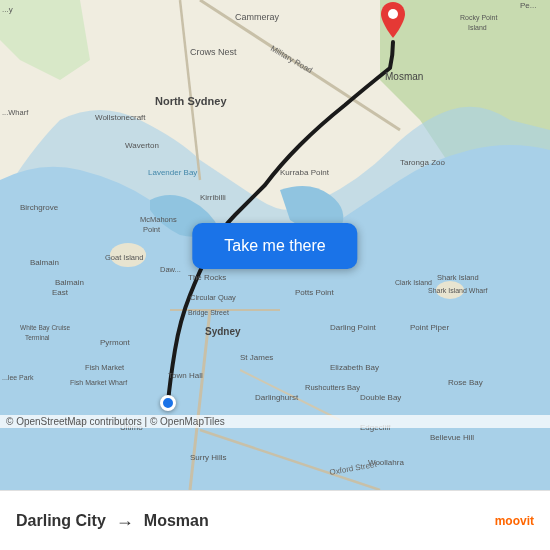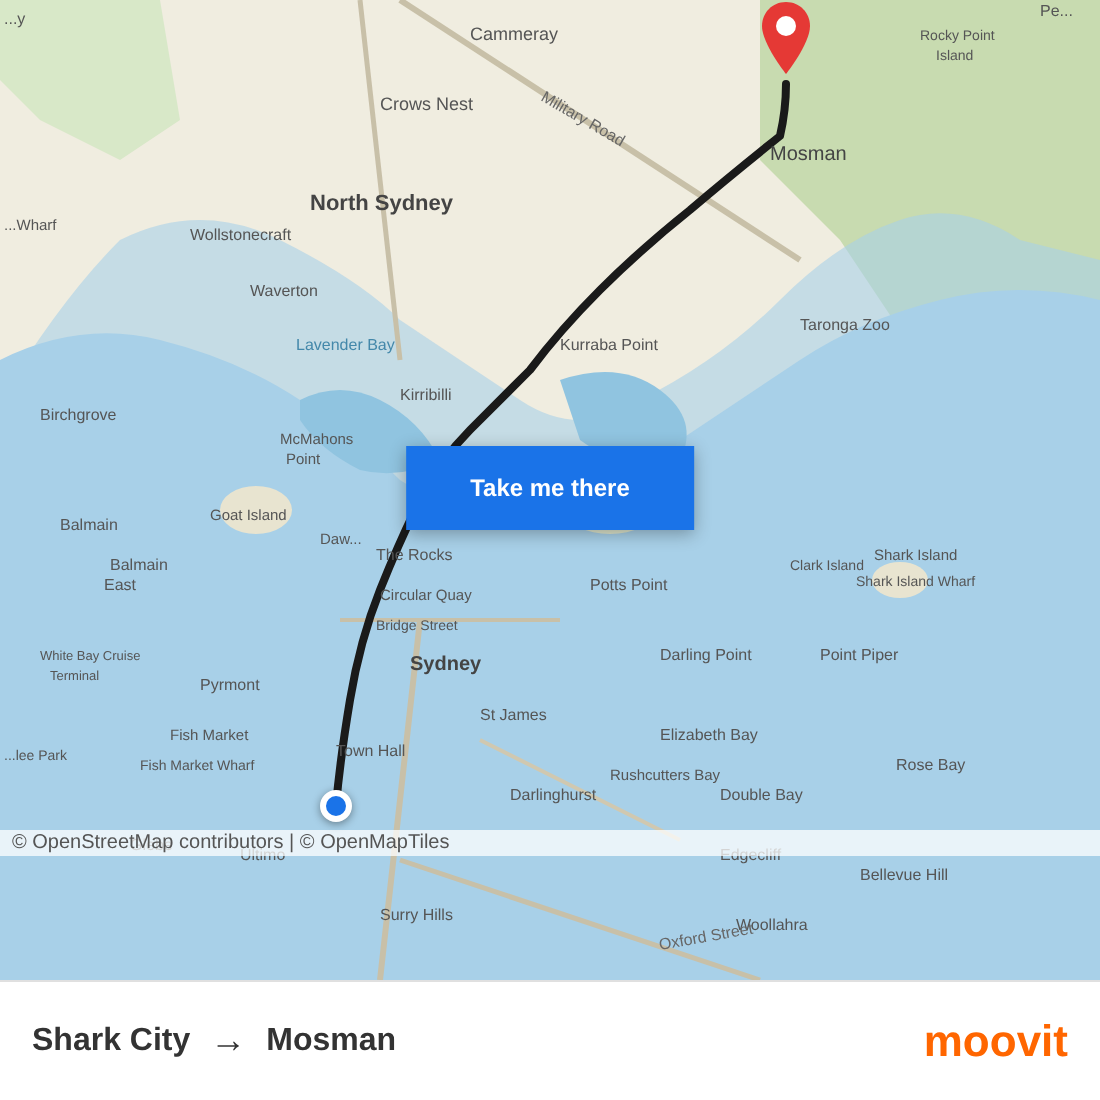--- a/index.html
+++ b/index.html
@@ -27,24 +27,24 @@
 
     
     #take-me-there-btn {
       position: absolute;
       left: 50%;
       top: 223px;
       transform: translateX(-50%);
       background-color: #1a73e8;
       color: white;
       border: none;
-      border-radius: 0;
+      border-radius: 10px;
       padding: 14px 32px;
-      font-size: 12px;
-      font-weight: bold;
+      font-size: 16px;
+      font-weight: normal;
       cursor: pointer;
       white-space: nowrap;
       box-shadow: 0 2px 8px rgba(0,0,0,0.3);
       z-index: 10;
     }
 
     
     #bottom-bar {
       width: 550px;
       height: 60px;
@@ -70,21 +70,21 @@
       color: #333;
     }
 
     #moovit-logo {
       display: flex;
       align-items: center;
       gap: 4px;
     }
 
     #moovit-text {
-      font-size: 22px;
+      font-size: 12px;
       font-weight: bold;
       color: #ff6600;
     }
 
     #attribution {
       position: absolute;
       bottom: 62px;
       left: 0;
       width: 100%;
       background: rgba(255,255,255,0.75);
@@ -284,20 +284,20 @@
 
   
   <button id="take-me-there-btn" style="background-color: rgb(26, 115, 232); color: rgb(255, 255, 255);">Take me there</button>
 
   
   <div id="attribution">© OpenStreetMap contributors | © OpenMapTiles</div>
 </div>
 
 <div id="bottom-bar">
   <div id="route-info">
-    <span>Shark City</span>
+    <span>Darling City</span>
     <span id="arrow-icon">→</span>
     <span>Mosman</span>
   </div>
   <div id="moovit-logo">
     <span id="moovit-text" style="color: rgb(255, 102, 0);">moovit</span>
   </div>
 </div>
 
 </body></html>

